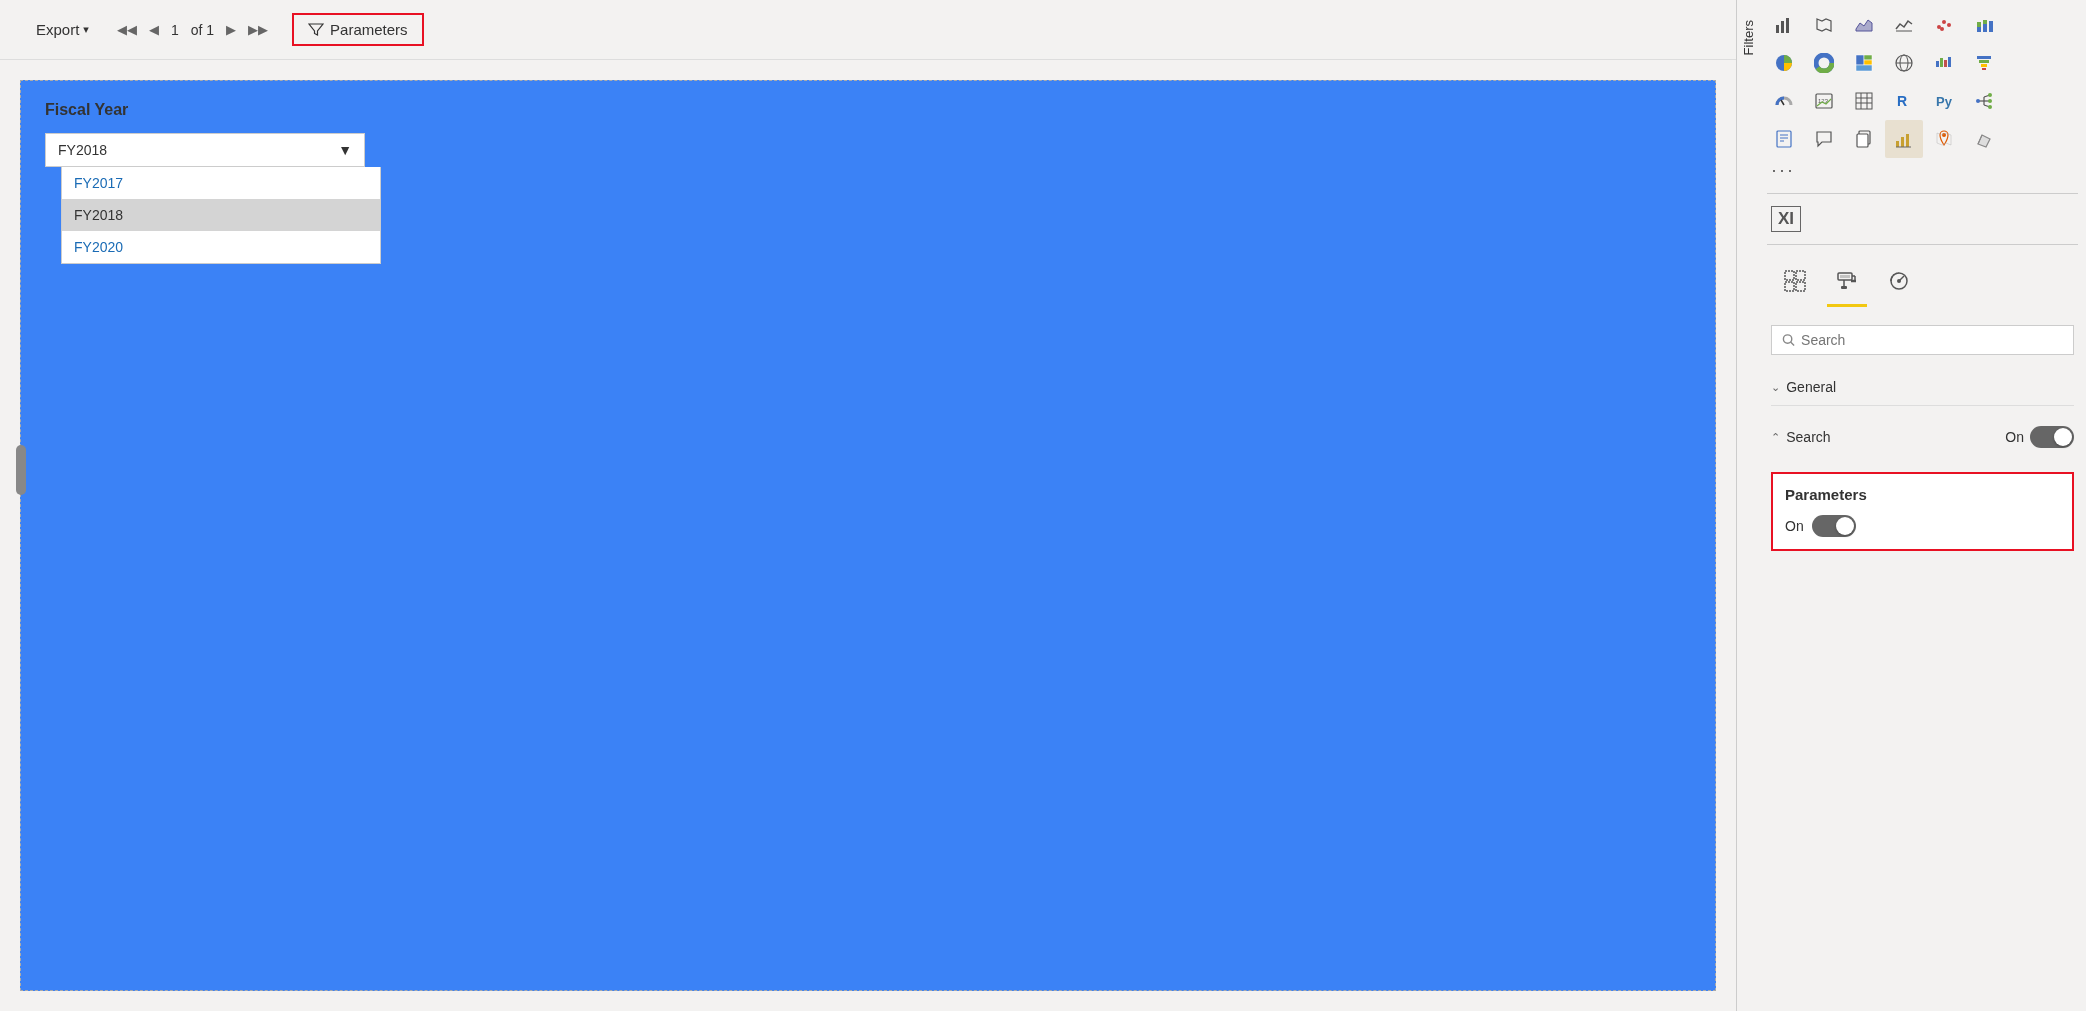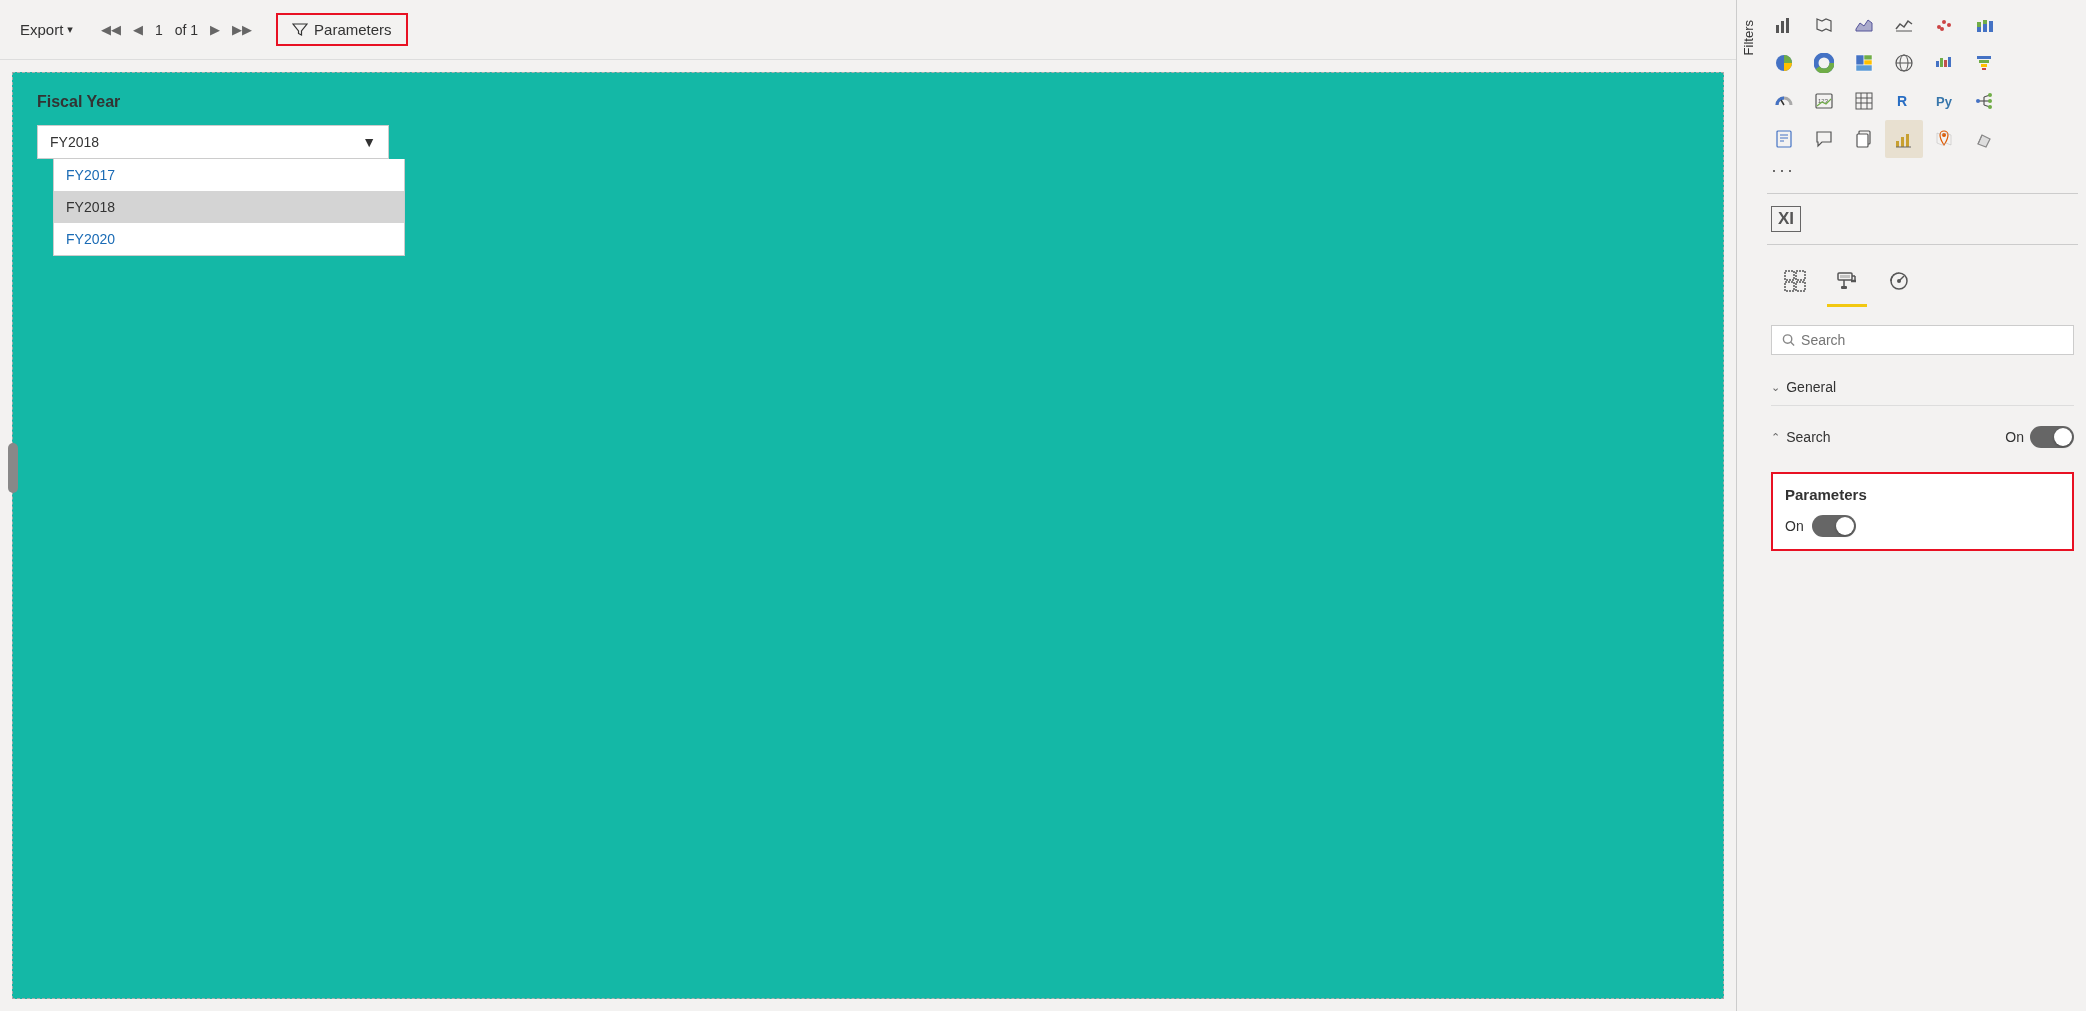--- a/index.html
+++ b/index.html
@@ -11,21 +11,21 @@
       width: 2086px;
       height: 1011px;
       overflow: hidden;
     }
 
     
     .report-toolbar {
       display: flex;
       align-items: center;
       background: #f3f2f1;
-      padding: 8px 12px;
+      padding: 8px 28px;
       border-bottom: 1px solid #ddd;
       gap: 8px;
       height: 60px;
     }
 
     .export-btn {
       display: flex;
       align-items: center;
       gap: 4px;
       cursor: pointer;
@@ -80,21 +80,21 @@
     .fiscal-year-label {
       font-size: 16px;
       font-weight: 600;
       color: #333;
       margin-bottom: 14px;
     }
 
     
     .dropdown-container {
       position: relative;
-      width: 352px;
+      width: 320px;
     }
 
     .dropdown-selected {
       display: flex;
       align-items: center;
       justify-content: space-between;
       border: 1px solid #ccc;
       padding: 8px 12px;
       background: white;
       cursor: pointer;
@@ -366,21 +366,21 @@
 
       <button class="parameters-btn">
 
         <svg width="16" height="16" viewBox="0 0 16 16" fill="none">
           <path d="M1 2h14l-5.5 7v4l-3-1.5V9L1 2z" stroke="#333" stroke-width="1.2" fill="none"></path>
         </svg>
         <span>Parameters</span>
       </button>
     </div>
 
-    <div style="flex:1; margin:12px; border:1px dashed #aaa; background:#14b8a6; position:relative;">
+    <div style="flex:1; margin:20px; border:1px dashed #aaa; background:#3b82f6; position:relative;">
       <div class="report-inner">
         <div class="fiscal-year-label">Fiscal Year</div>
 
         <div class="dropdown-container">
           <div class="dropdown-selected">
             <span>FY2018</span>
             <span>▼</span>
           </div>
           <div class="dropdown-list">
             <div class="dropdown-item">FY2017</div>

